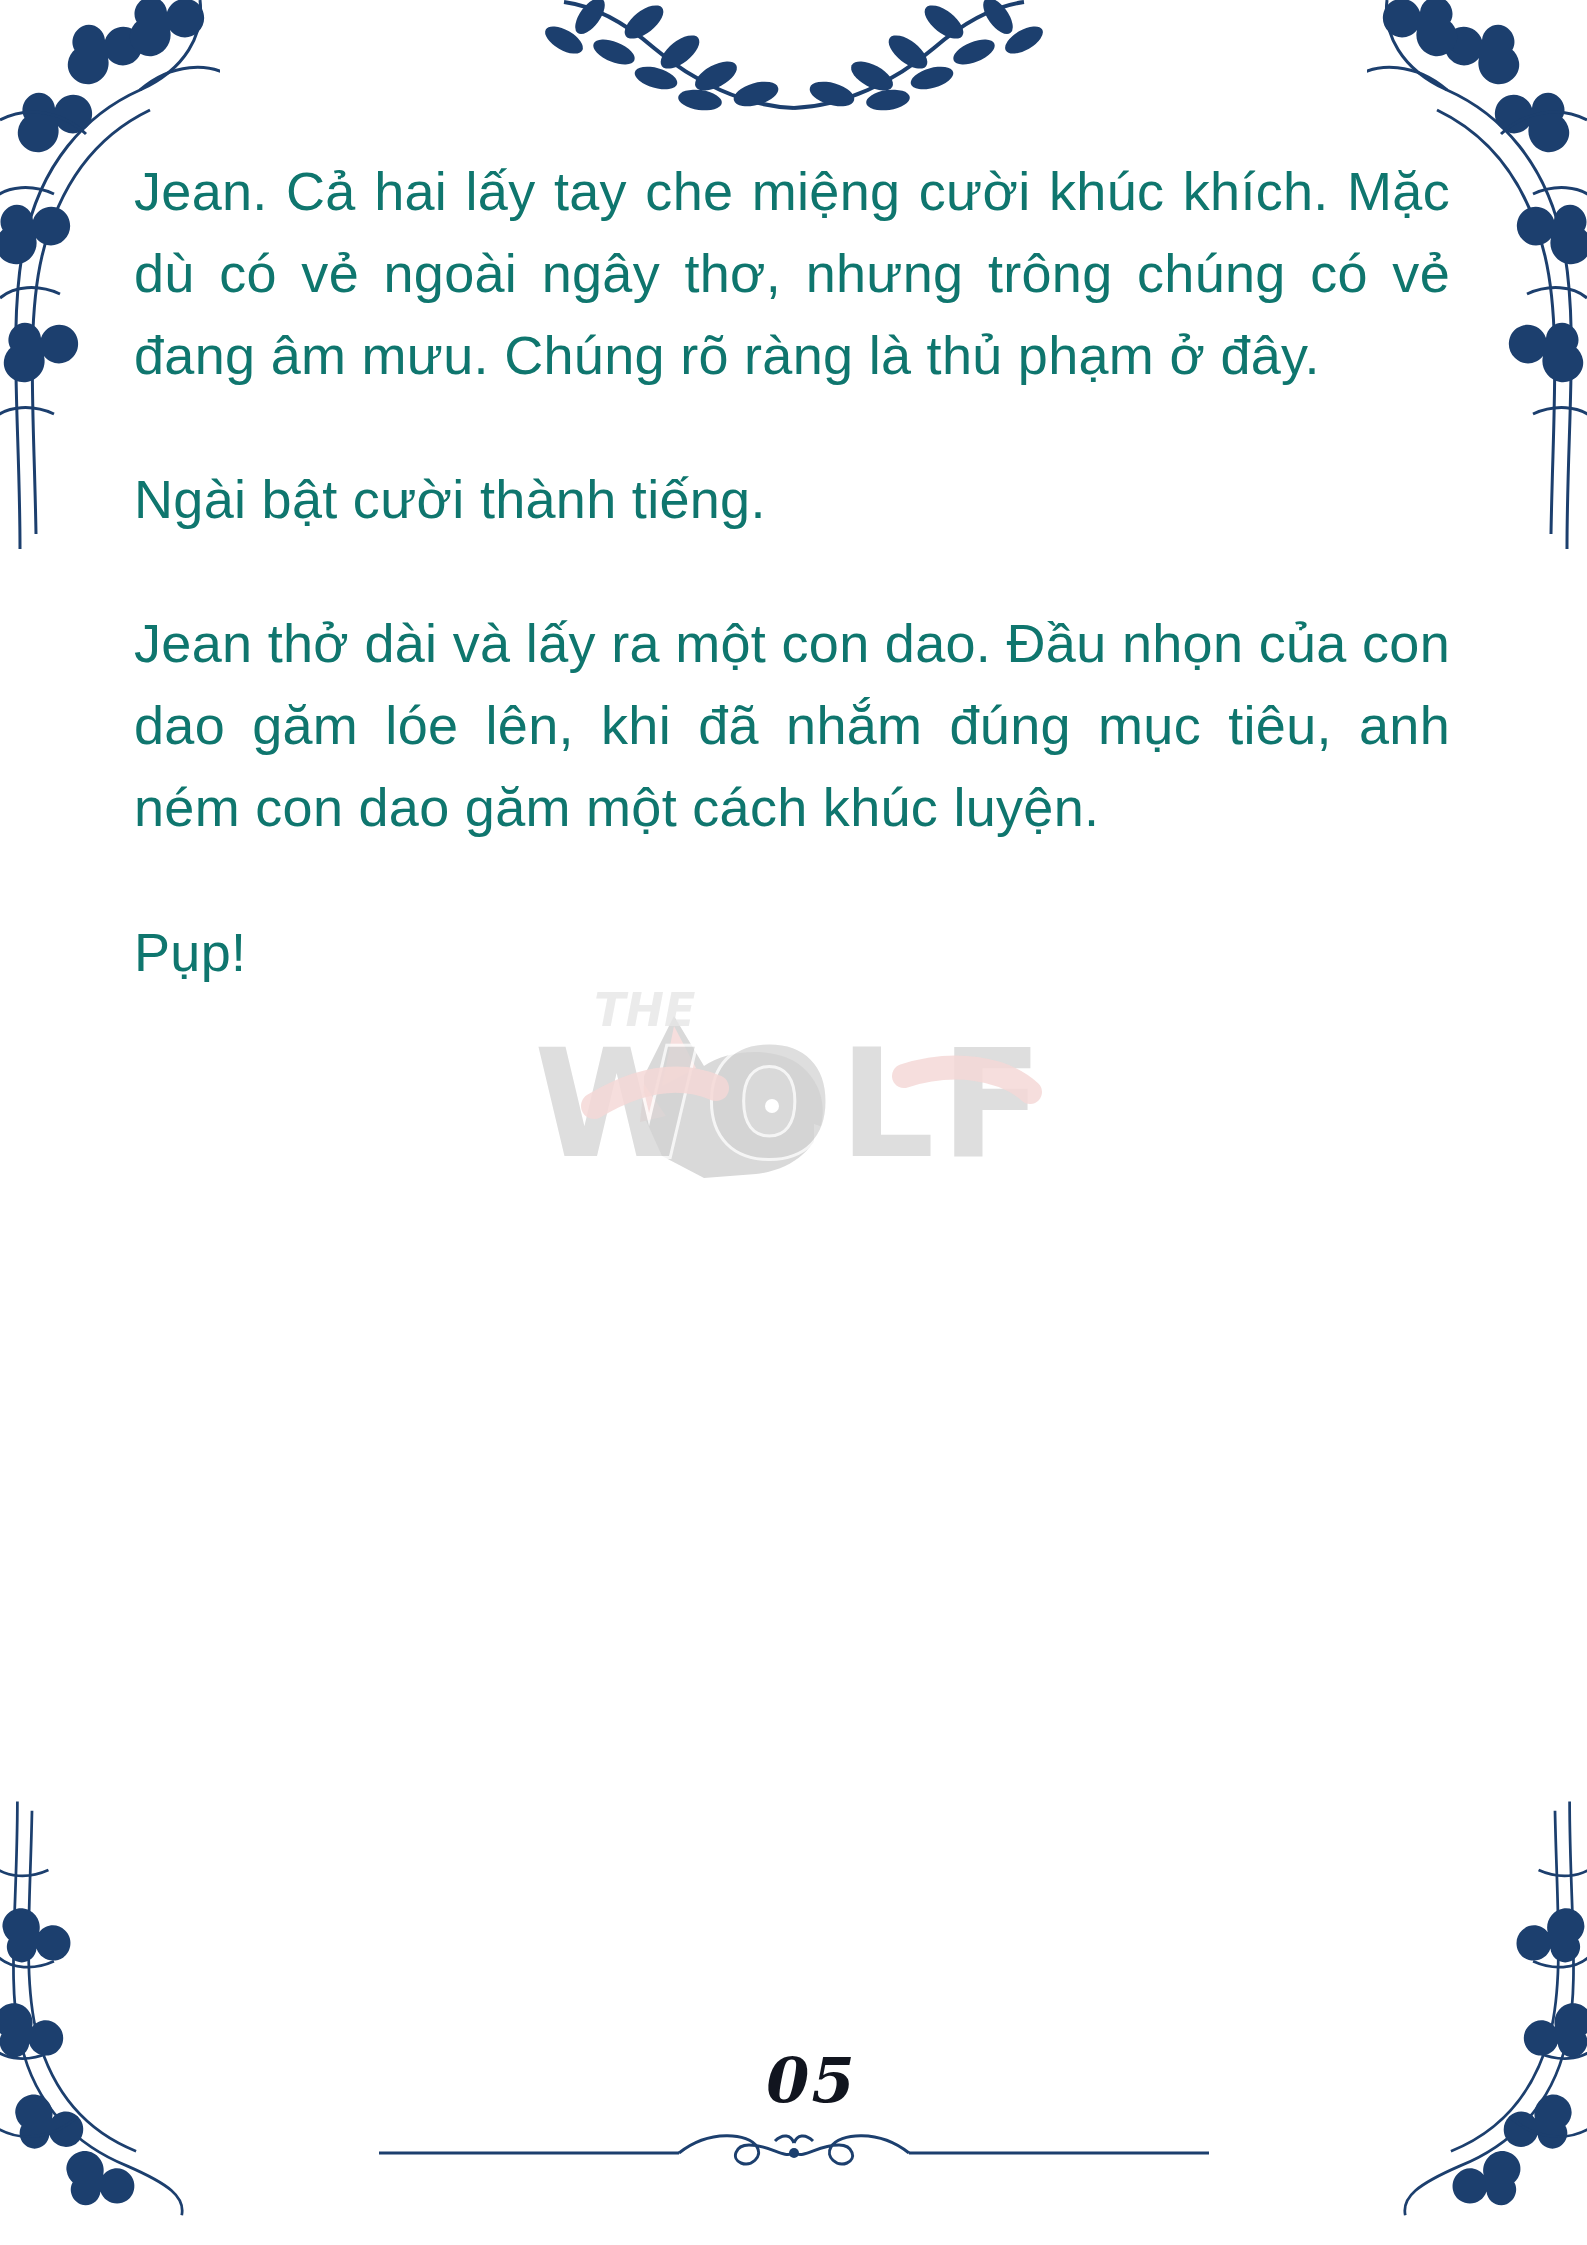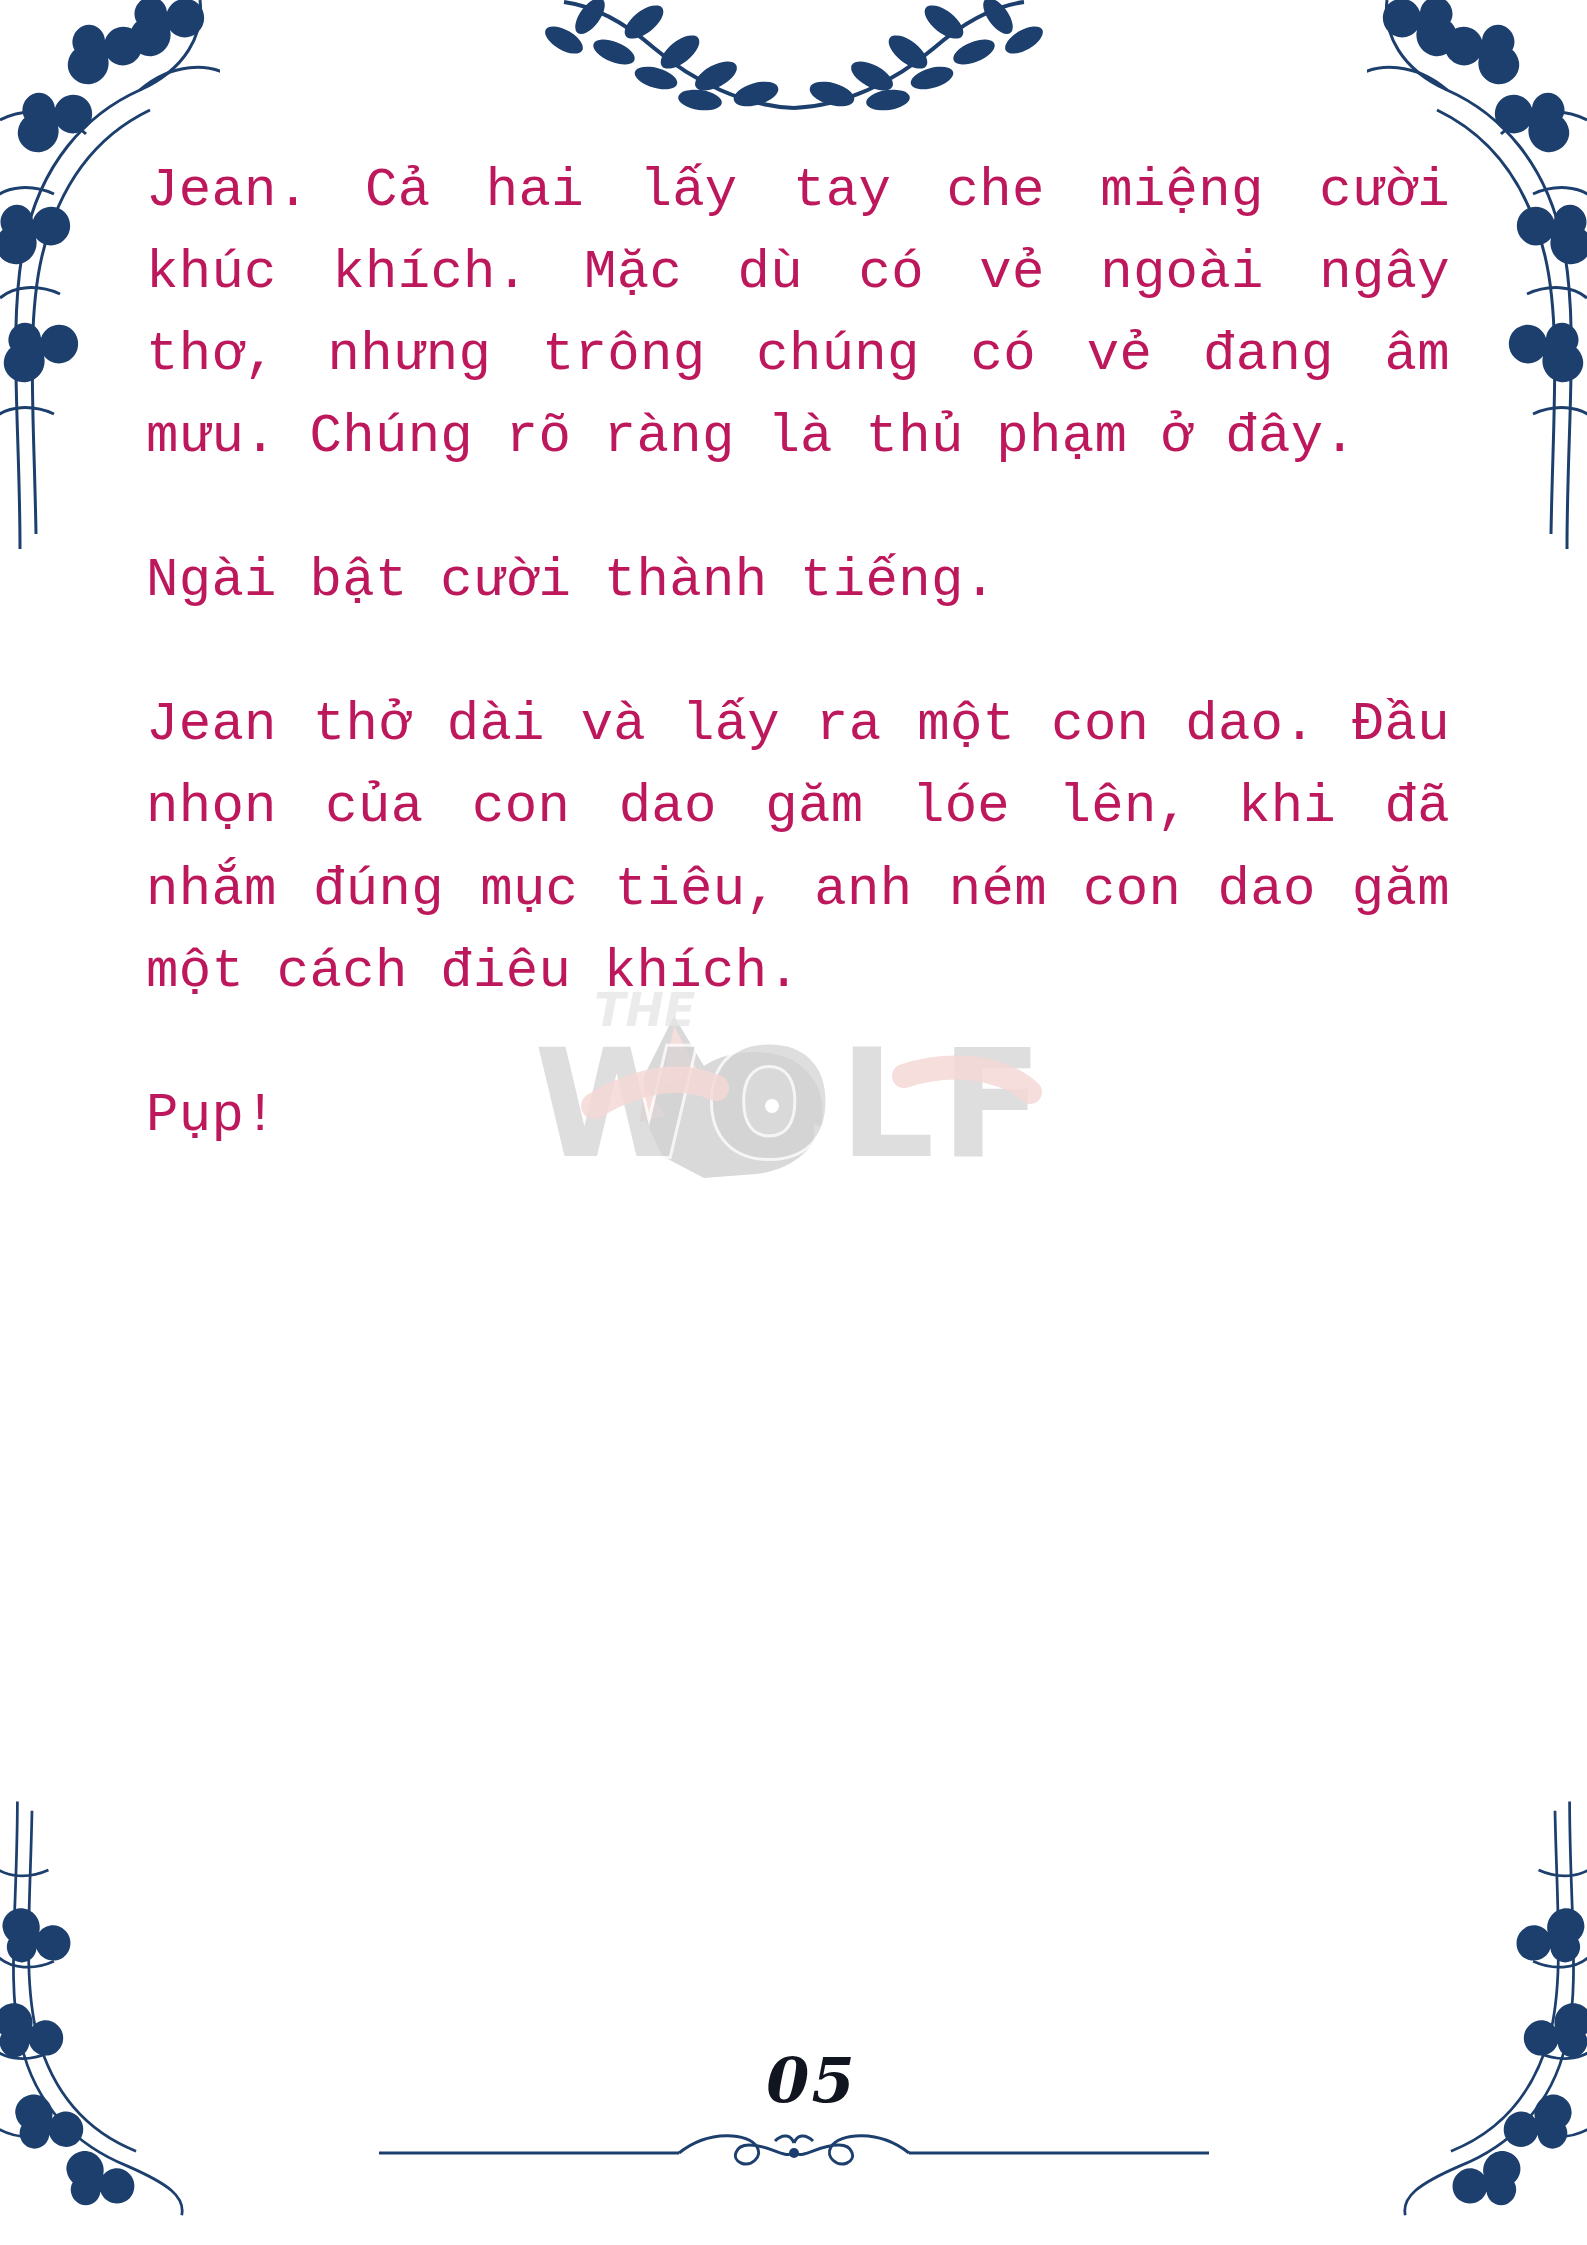--- a/index.html
+++ b/index.html
@@ -43,25 +43,25 @@
   }
 
   
   .content {
     position: absolute;
     left: 130px;
     top: 150px;
     width: 1320px;
   }
   .para {
-    font-family: Liberation Mono, monospace;
+    font-family: Liberation Sans, sans-serif;
     font-size: 54px;
     line-height: 1.52;
-    color: #be185d;
-    margin: 0 0 62px 16px;
+    color: #0f766e;
+    margin: 0 0 62px 4px;
     text-align: justify;
     letter-spacing: 0.3px;
   }
   .para:last-child { margin-bottom: 0; }
 
   
   .page-number {
     position: absolute;
     left: 0;
     right: 0;
@@ -207,21 +207,21 @@
       </g>
       <text x="190" y="200" font-family="DejaVu Sans, sans-serif" font-size="150" font-weight="bold" fill="#9c9c9c" stroke="#ffffff" stroke-width="6" paint-order="stroke" opacity="0.75" letter-spacing="6">WOLF</text>
       <path d="M250 150 C300 120 340 118 372 132" stroke="#e8a9a6" stroke-width="26" fill="none" opacity="0.85" stroke-linecap="round"></path>
       <path d="M560 120 C610 104 660 112 686 136" stroke="#e8a9a6" stroke-width="24" fill="none" opacity="0.85" stroke-linecap="round"></path>
     </svg>
   </div>
 
   <div class="content">
     <p class="para">Jean. Cả hai lấy tay che miệng cười khúc khích. Mặc dù có vẻ ngoài ngây thơ, nhưng trông chúng có vẻ đang âm mưu. Chúng rõ ràng là thủ phạm ở đây.</p>
     <p class="para">Ngài bật cười thành tiếng.</p>
-    <p class="para">Jean thở dài và lấy ra một con dao. Đầu nhọn của con dao găm lóe lên, khi đã nhắm đúng mục tiêu, anh ném con dao găm một cách điêu khích.</p>
+    <p class="para">Jean thở dài và lấy ra một con dao. Đầu nhọn của con dao găm lóe lên, khi đã nhắm đúng mục tiêu, anh ném con dao găm một cách khúc luyện.</p>
     <p class="para">Pụp!</p>
   </div>
 
   <div class="page-number">05</div>
 
   <div class="footer-rule">
     <svg width="830" height="44" viewBox="0 0 830 44" fill="none" stroke="#1c3f6e" stroke-width="3">
       <line x1="0" y1="22" x2="300" y2="22"></line>
       <line x1="530" y1="22" x2="830" y2="22"></line>
       <path d="M300 22 C330 -2 370 2 378 16 C384 26 372 36 362 32 C352 28 356 14 370 14 C392 14 404 28 415 22"></path>

